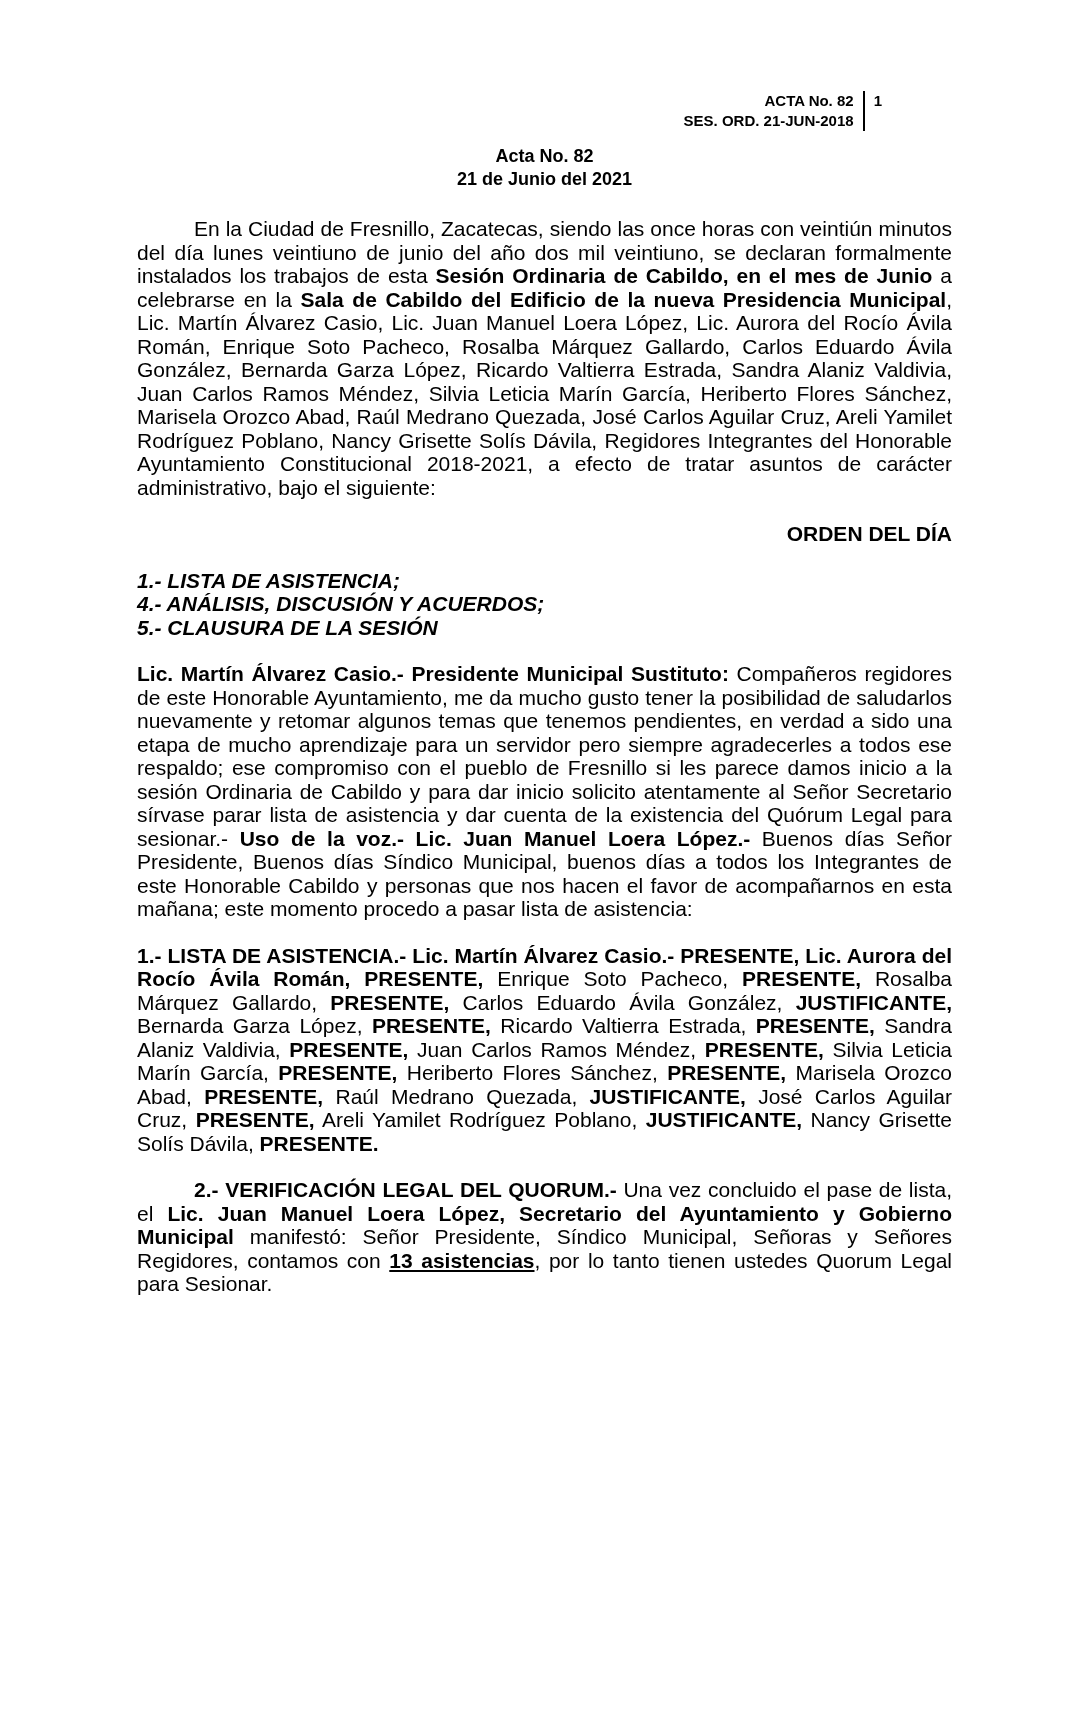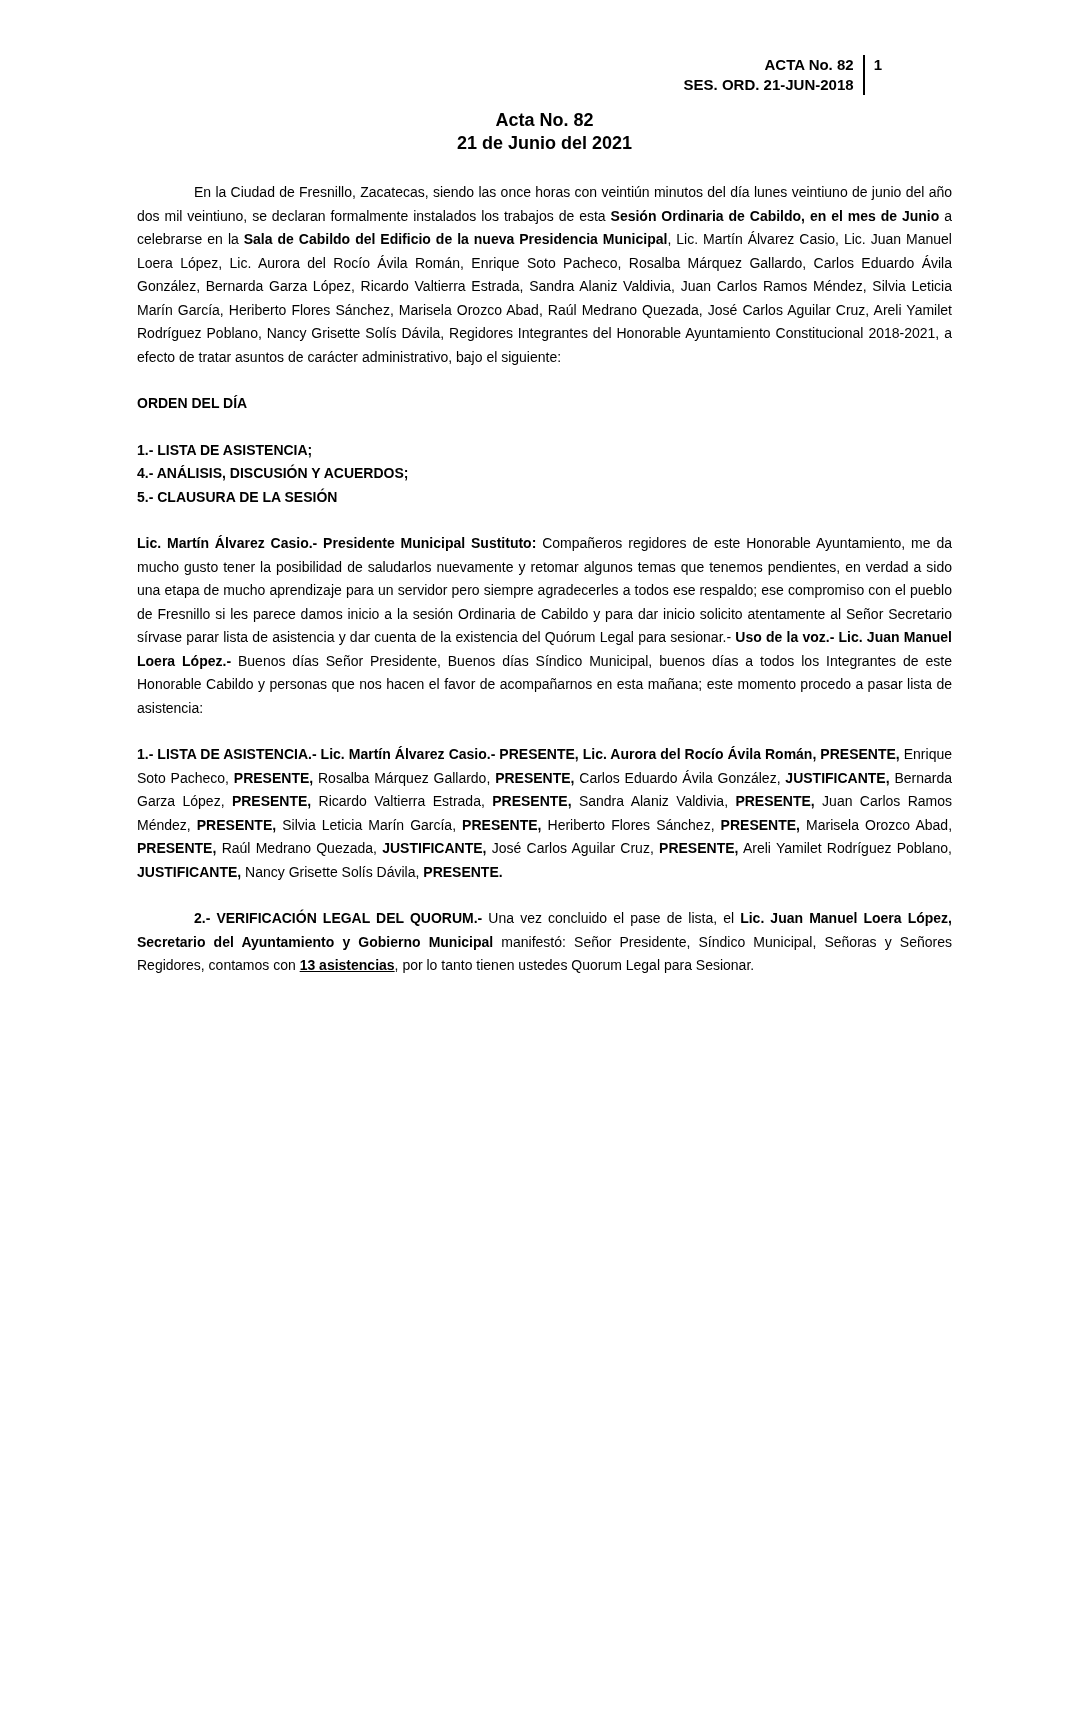--- a/index.html
+++ b/index.html
@@ -5,21 +5,21 @@
   * { margin: 0; padding: 0; box-sizing: border-box; }
   html, body { background: #ffffff; }
   body {
     width: 1088px;
     min-height: 1715px;
     margin: 0 auto;
     font-family: "Liberation Sans", sans-serif;
     color: #000000;
     background: #ffffff;
   }
-  .page { padding: 55px 136px 60px 137px; }
+  .page { padding: 55px 136px 60px 137px; margin-top: 36px; }
 
   
   .header {
     display: flex;
     justify-content: flex-end;
     align-items: stretch;
     padding-right: 70px;
     margin-bottom: 14px;
   }
   .header-text {
@@ -40,29 +40,29 @@
   
   .title {
     text-align: center;
     font-weight: bold;
     font-size: 18px;
     line-height: 23px;
     margin: 14px 0 26px;
   }
 
   
-  .doc-body { font-size: 14px; line-height: 23.5px; }
+  .doc-body { font-size: 21px; line-height: 23.5px; }
   .para { text-align: justify; margin-bottom: 23px; }
   .para.indent { text-indent: 57px; }
   .heading {
-    text-align: left;
+    text-align: right;
     font-weight: bold;
     margin-bottom: 23px;
   }
-  .list { font-weight: bold; margin-bottom: 23px; }
+  .list { font-weight: bold; margin-bottom: 23px; font-style: italic; }
   .list-item { line-height: 23.5px; }
   .b { font-weight: bold; }
   .u { text-decoration: underline; }
 </style>
 </head>
 <body>
 
 <div class="page">
 
   <div class="header">

